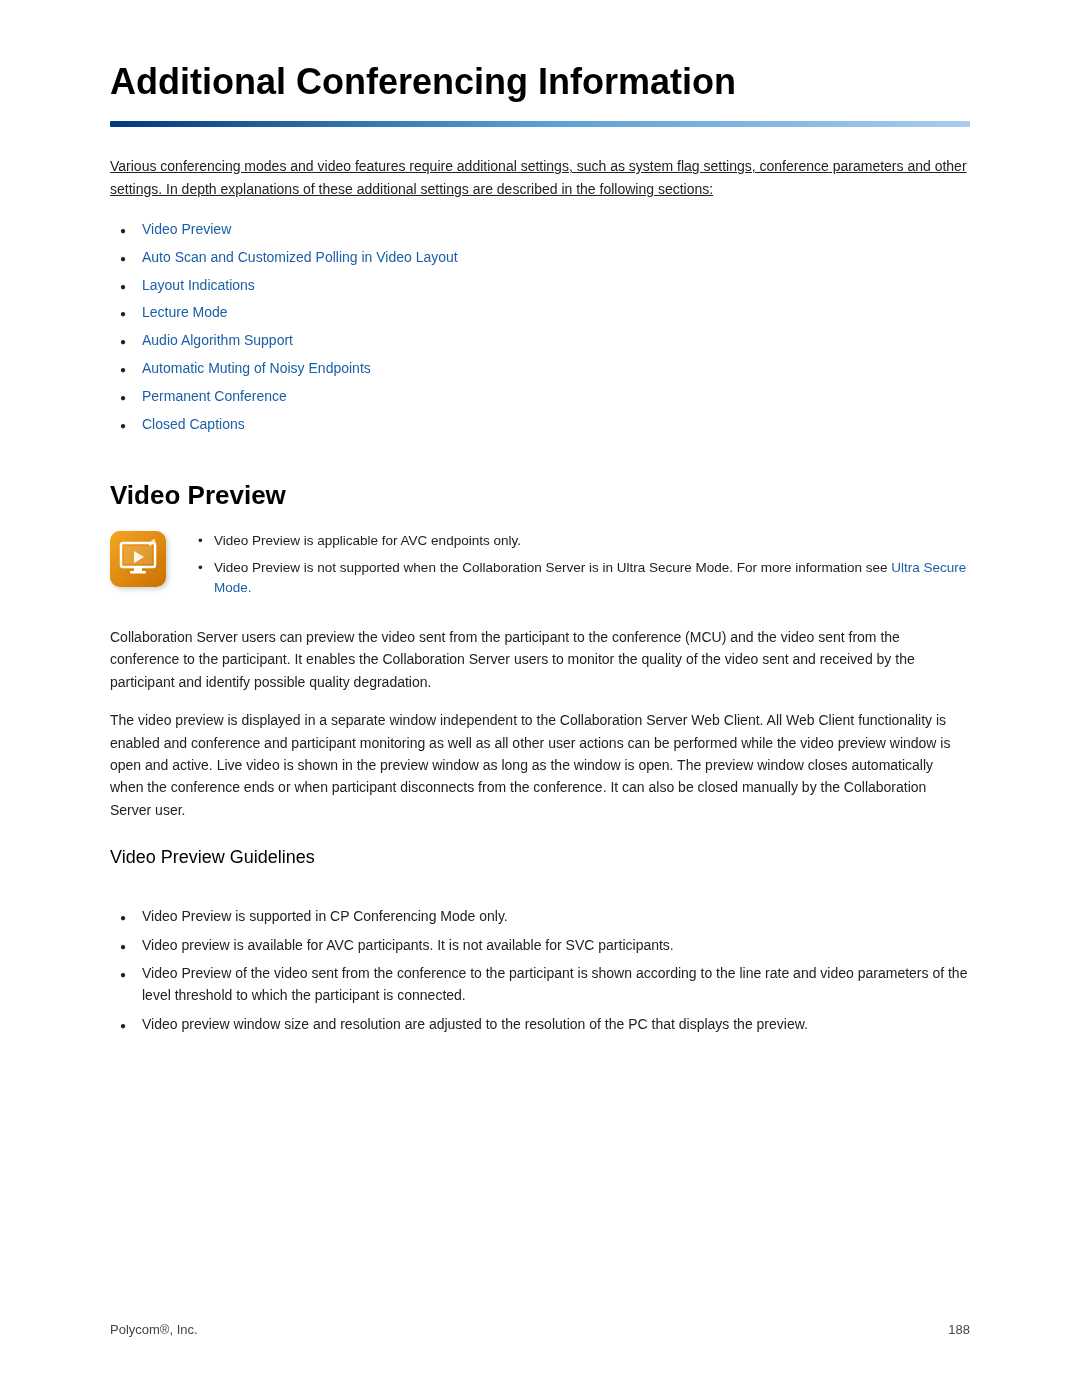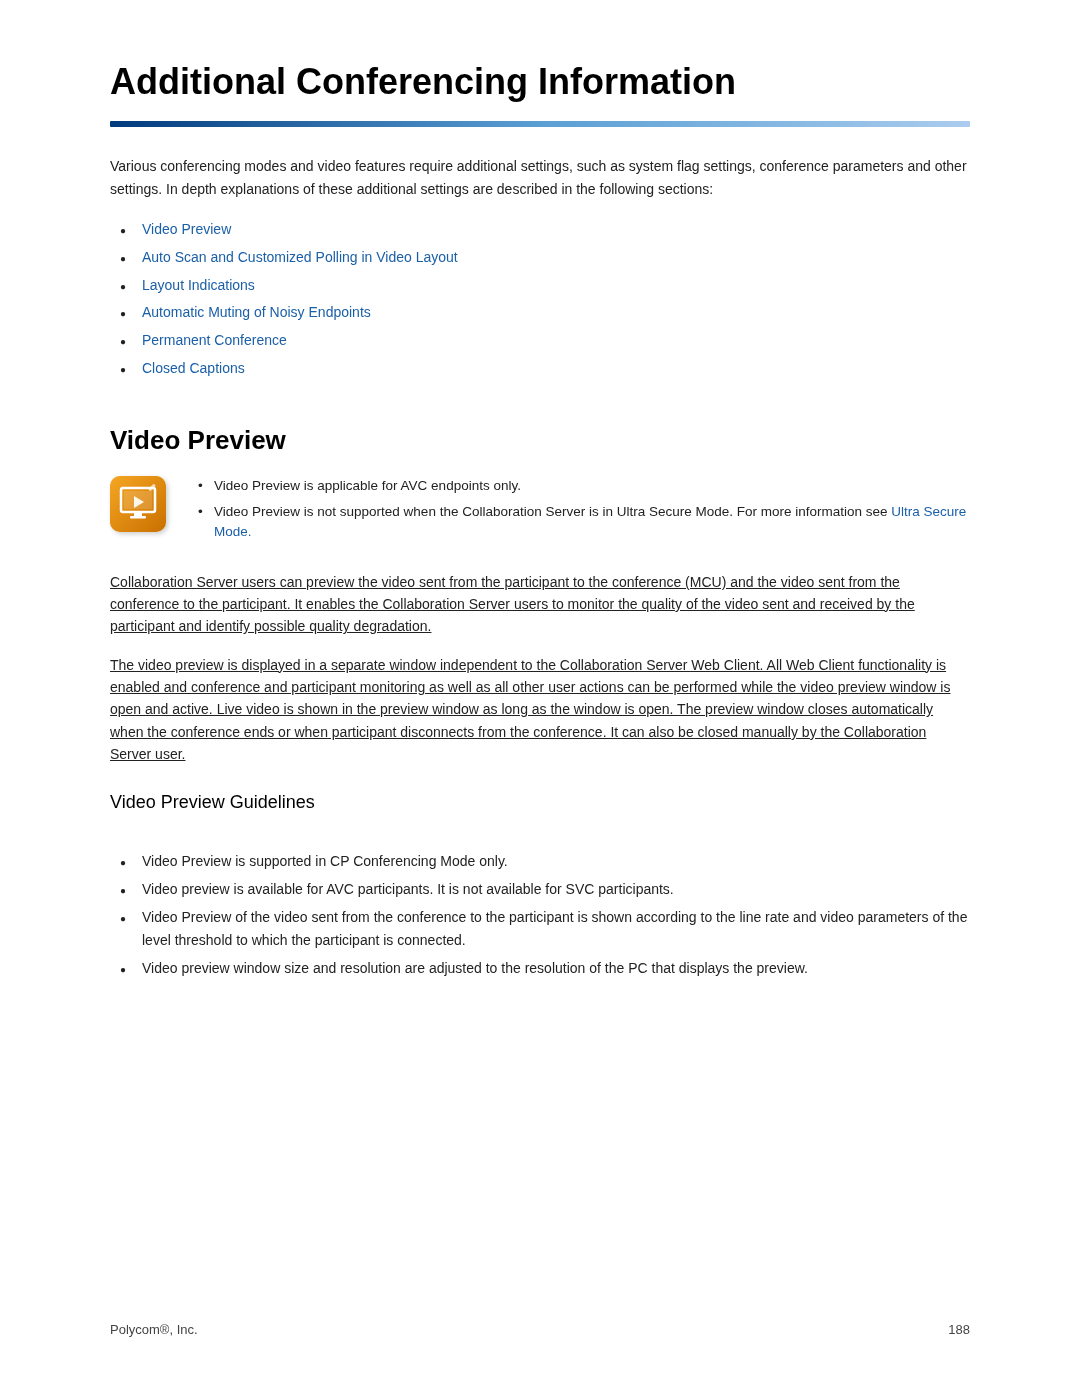--- a/index.html
+++ b/index.html
@@ -39,20 +39,21 @@
       background: linear-gradient(to right, #003a7d, #5a9fd4, #aaccee);
       margin-bottom: 28px;
       border-radius: 1px;
     }
 
     .intro-paragraph {
       font-size: 14px;
       line-height: 1.6;
       margin-bottom: 18px;
       color: #222;
+      text-decoration: underline;
     }
 
     .toc-list {
       list-style: none;
       margin-bottom: 30px;
       padding-left: 10px;
     }
 
     .toc-list li {
       position: relative;
@@ -133,21 +134,20 @@
       position: absolute;
       left: 0;
       color: #222;
     }
 
     .body-paragraph {
       font-size: 14px;
       line-height: 1.6;
       margin-bottom: 16px;
       color: #222;
-      text-decoration: underline;
     }
 
     .bullet-list {
       list-style: none;
       padding-left: 10px;
       margin-bottom: 16px;
       margin-top: 25px;
     }
 
     .bullet-list li {
@@ -199,20 +199,26 @@
 
   <ul class="toc-list">
     <li>
       <a class="toc-link" href="#video-preview">Video Preview</a>
     </li>
     <li>
       <a class="toc-link" href="#auto-scan">Auto Scan and Customized Polling in Video Layout</a>
     </li>
     <li>
       <a class="toc-link" href="#layout-indications">Layout Indications</a>
+    </li>
+    <li>
+      <a class="toc-link" href="#lecture-mode">Lecture Mode</a>
+    </li>
+    <li>
+      <a class="toc-link" href="#audio-algorithm">Audio Algorithm Support</a>
     </li>
     <li>
       <a class="toc-link" href="#auto-muting">Automatic Muting of Noisy Endpoints</a>
     </li>
     <li>
       <a class="toc-link" href="#permanent-conference">Permanent Conference</a>
     </li>
     <li>
       <a class="toc-link" href="#closed-captions">Closed Captions</a>
     </li>

